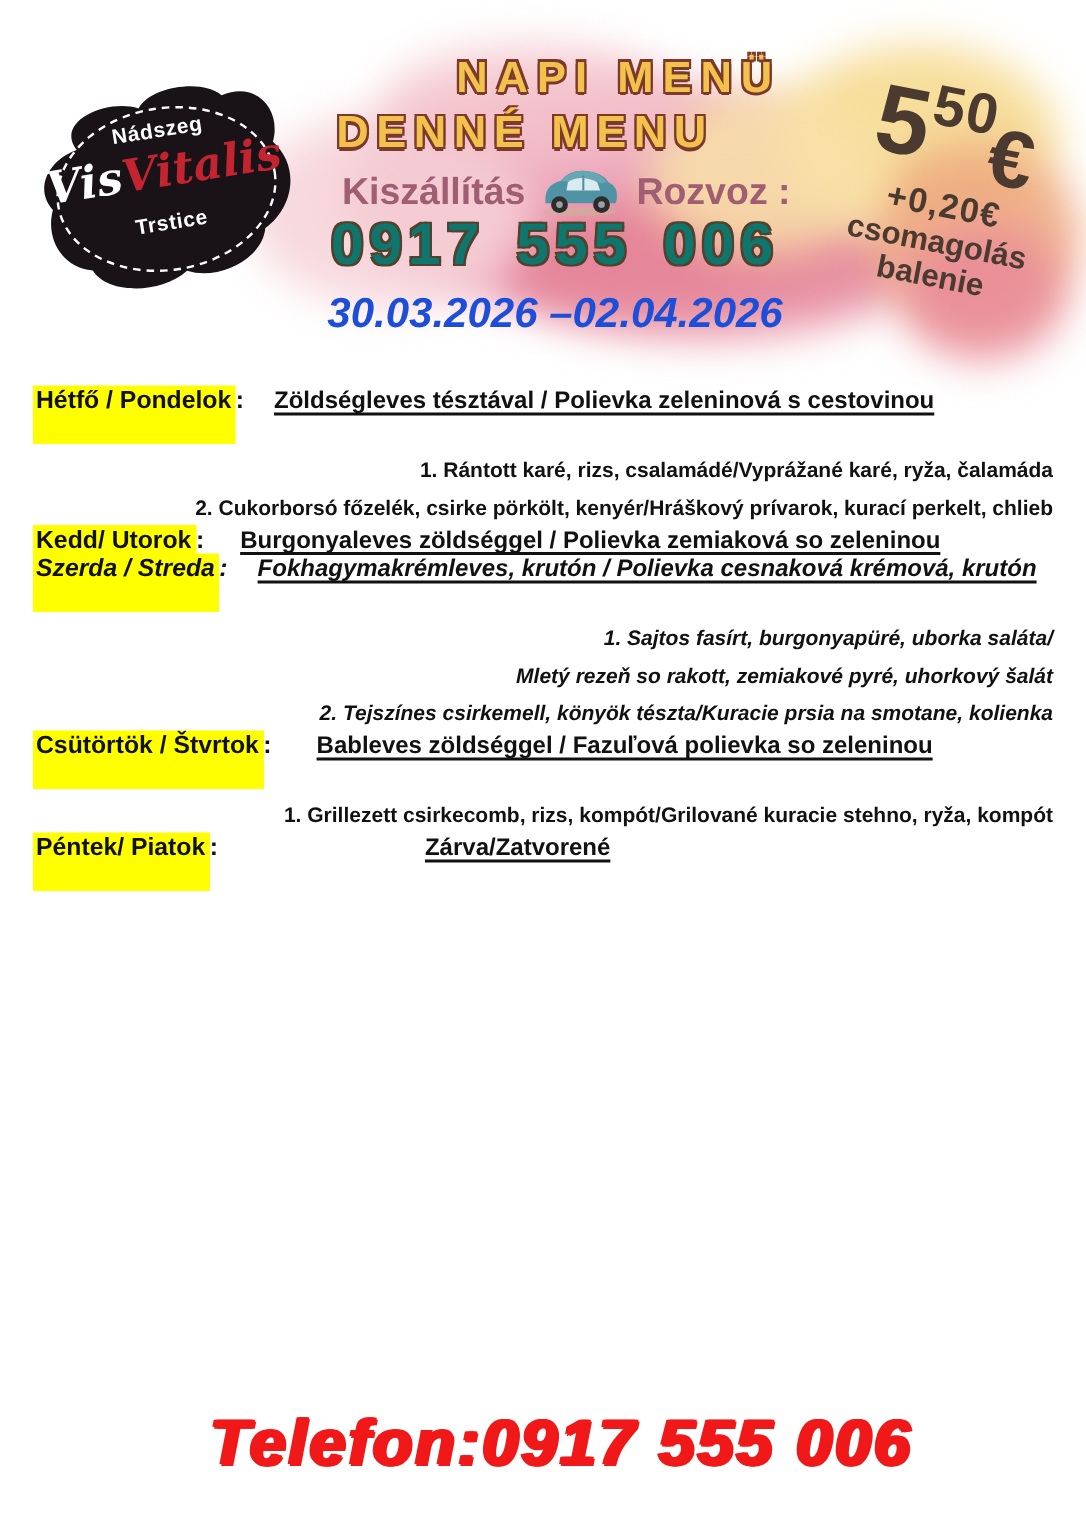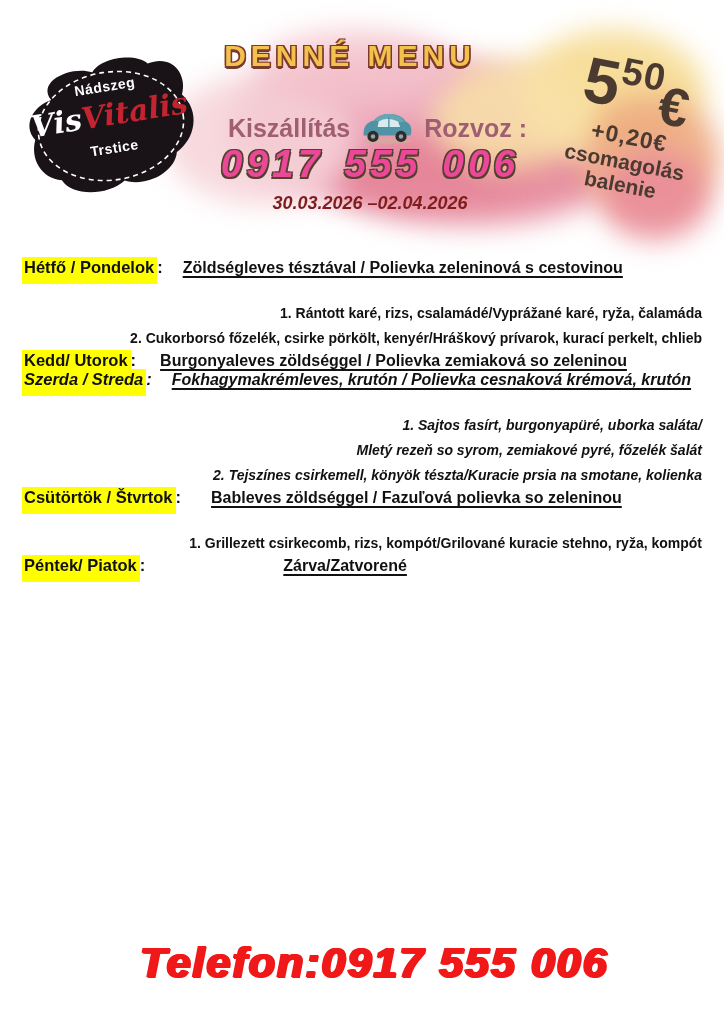--- a/index.html
+++ b/index.html
@@ -41,44 +41,44 @@
   .title .t2 { font-size:30px; letter-spacing:5px; margin-right:55px; margin-top:3px; white-space:nowrap; }
 
   
   .delivery { position:absolute; left:205px; top:110px; width:345px;
               display:flex; align-items:center; justify-content:center; gap:9px;
               color:#a05e72; font-size:25px; font-weight:bold; white-space:nowrap; }
   .car { width:56px; height:36px; flex:0 0 auto; }
 
   
   .phone-big { position:absolute; left:195px; top:142px; width:350px; text-align:center;
-               font-size:39px; font-weight:bold; font-style:italic; letter-spacing:4px; word-spacing:6px;
-               color:#ec4899; white-space:nowrap;
+               font-size:39px; font-weight:bold; letter-spacing:4px; word-spacing:6px;
+               color:#0f766e; white-space:nowrap;
                text-shadow:-1.5px -1.5px 0 #52412c, 1.5px -1.5px 0 #52412c,
                            -1.5px 1.5px 0 #52412c, 1.5px 1.5px 0 #52412c; }
 
   
   .date { position:absolute; left:205px; top:193px; width:330px; text-align:center;
-          color:#7f1d1d; font-size:18px; font-weight:bold; font-style:italic; white-space:nowrap; }
+          color:#1d4ed8; font-size:28px; font-weight:bold; font-style:italic; white-space:nowrap; }
 
   
   .price { position:absolute; left:545px; top:44px; width:175px; transform:rotate(11deg);
            color:#4b3a2f; text-align:center; font-weight:bold; }
   .price-main { font-size:64px; line-height:58px; white-space:nowrap; }
   .price-cents { font-size:38px; vertical-align:24px; letter-spacing:1px; }
   .price-euro  { font-size:54px; position:relative; top:8px; left:-2px; }
   .price-extra { font-size:23px; margin-top:4px; letter-spacing:1px; }
   .price-note  { font-size:21px; line-height:23px; }
 
   
   .menu { position:absolute; top:258px; left:22px; width:680px; }
   section.day { margin:0; }
   .day-row { display:flex; align-items:baseline; white-space:nowrap; }
   .day-label { font-size:16.5px; font-weight:bold; }
-  .day-hl { background:#ffff00; padding:1px 3px 8px 2px; }
+  .day-hl { background:#ffff00; padding:1px 3px 20px 2px; }
   .day-colon { font-weight:bold; font-size:16.5px; }
   .soup { margin-left:20px; font-size:16px; font-weight:bold;
           text-decoration:underline; text-underline-offset:3px; text-decoration-thickness:1.5px; }
   .items { margin-top:24px; }
   .item { text-align:right; font-size:14px; font-weight:bold; line-height:25px; }
   .s1 { margin-bottom:33px; } .s2 { margin-bottom:22px; } .s3 { margin-bottom:28px;font-style:italic; } .s4 { margin-bottom:24px; }
   .s2 .soup { margin-left:24px; } .s4 .soup { margin-left:30px; } .s5 .soup { margin-left:138px; }
 
   
   .footer { position:absolute; top:938px; left:0; width:724px; text-align:center;
@@ -110,20 +110,21 @@
         <ellipse cx="85" cy="70" rx="73" ry="54" fill="none" stroke="#ffffff" stroke-width="1.6" stroke-dasharray="5 4"></ellipse>
       </svg>
       <div class="logo-text">
         <div class="logo-town-top">Nádszeg</div>
         <div class="logo-brand"><span class="vis">Vis</span><span class="vitalis">Vitalis</span></div>
         <div class="logo-town-bottom">Trstice</div>
       </div>
     </div>
 
     <div class="title">
+      <div class="t1">NAPI MENÜ</div>
       <div class="t2">DENNÉ MENU</div>
     </div>
 
     <div class="delivery">
       <span>Kiszállítás</span>
       <svg class="car" viewBox="0 0 60 38">
         <ellipse cx="30" cy="33" rx="26" ry="3" fill="#c9b49a" opacity="0.6"></ellipse>
         <path d="M5 26 Q4 14 16 11 Q22 3 34 4 Q46 5 50 12 Q57 15 56 24 L55 27 L5 27 Z" fill="#4f93a4"></path>
         <path d="M16 11 Q22 3 34 4 Q44 5 49 12 L44 13 Q34 6 22 12 Z" fill="#67a7b4"></path>
         <path d="M21 12 Q30 6 42 12 L44 18 L20 18 Z" fill="#d9ebee"></path>
@@ -171,21 +172,21 @@
     </section>
 
     <section class="day s3">
       <div class="day-row">
         <span class="day-label"><span class="day-hl">Szerda / Streda</span></span>
           <span class="day-colon">:</span>
         <span class="soup">Fokhagymakrémleves, krutón / Polievka cesnaková krémová, krutón</span>
       </div>
       <div class="items">
         <div class="item">1. Sajtos fasírt, burgonyapüré, uborka saláta/</div>
-        <div class="item">Mletý rezeň so syrom, zemiakové pyré, főzelék šalát</div>
+        <div class="item">Mletý rezeň so rakott, zemiakové pyré, uhorkový šalát</div>
         <div class="item">2. Tejszínes csirkemell, könyök tészta/Kuracie prsia na smotane, kolienka</div>
       </div>
     </section>
 
     <section class="day s4">
       <div class="day-row">
         <span class="day-label"><span class="day-hl">Csütörtök / Štvrtok</span></span>
           <span class="day-colon">:</span>
         <span class="soup">Bableves zöldséggel / Fazuľová polievka so zeleninou</span>
       </div>

